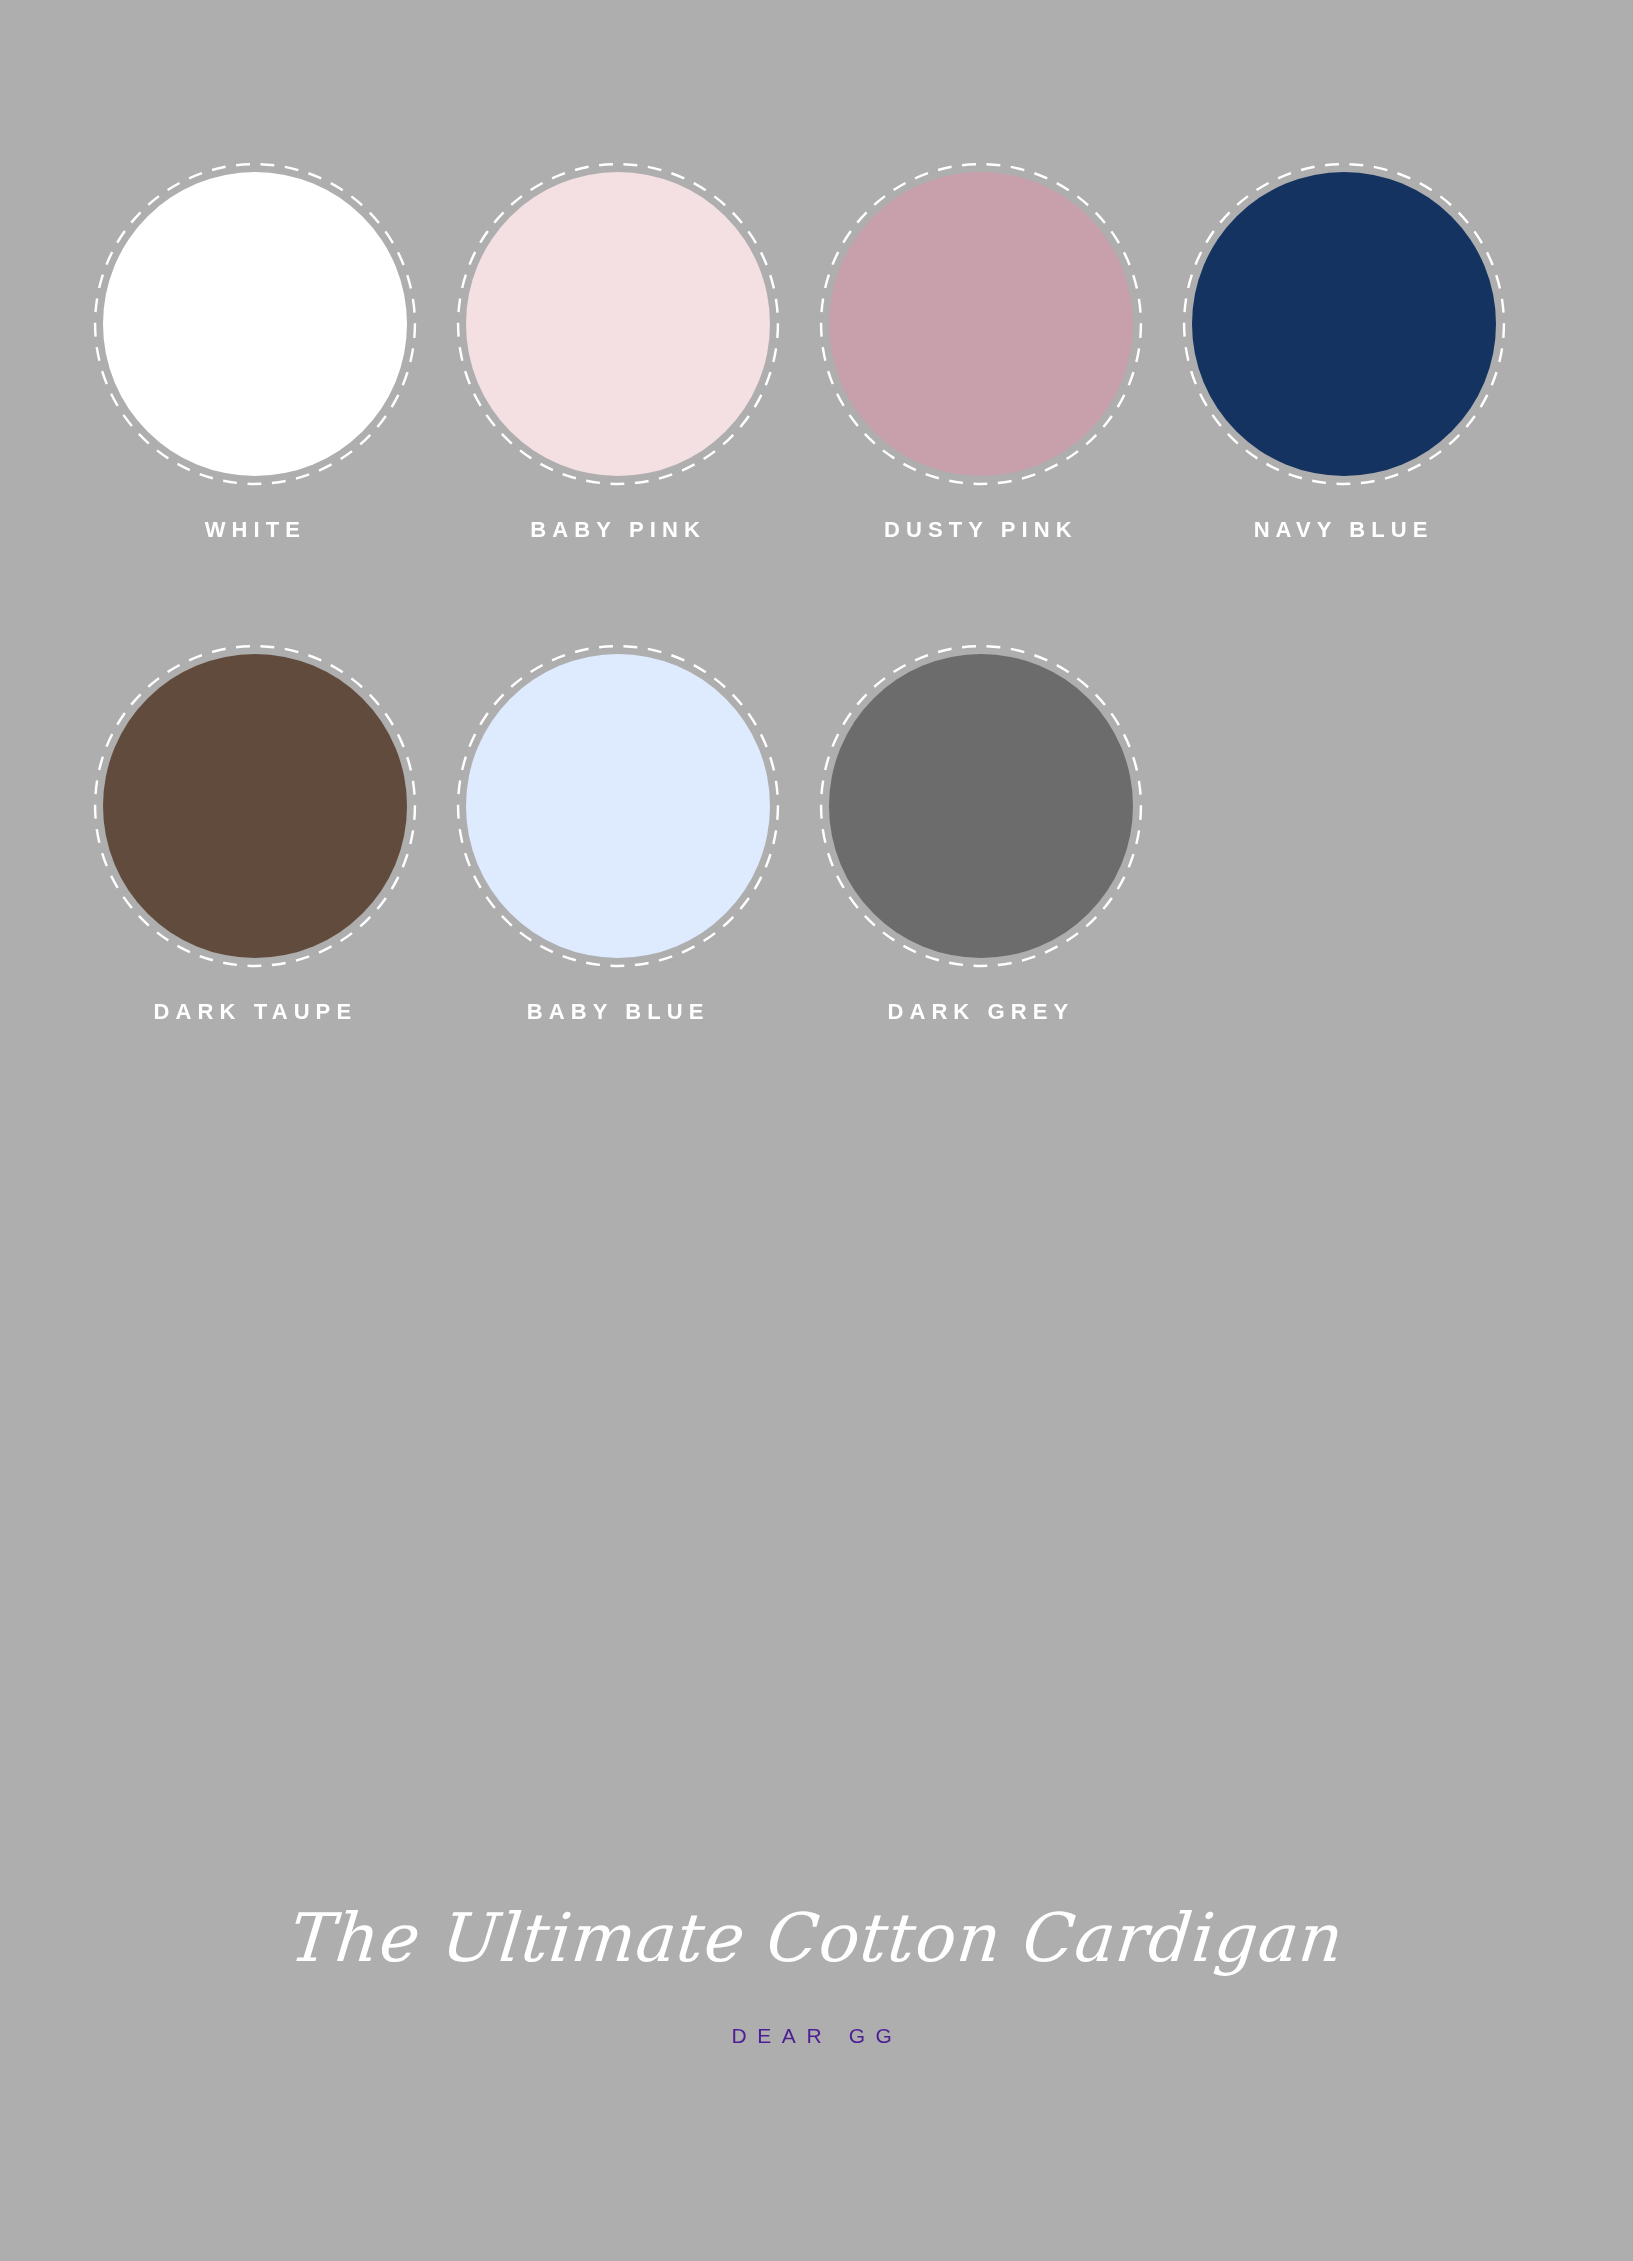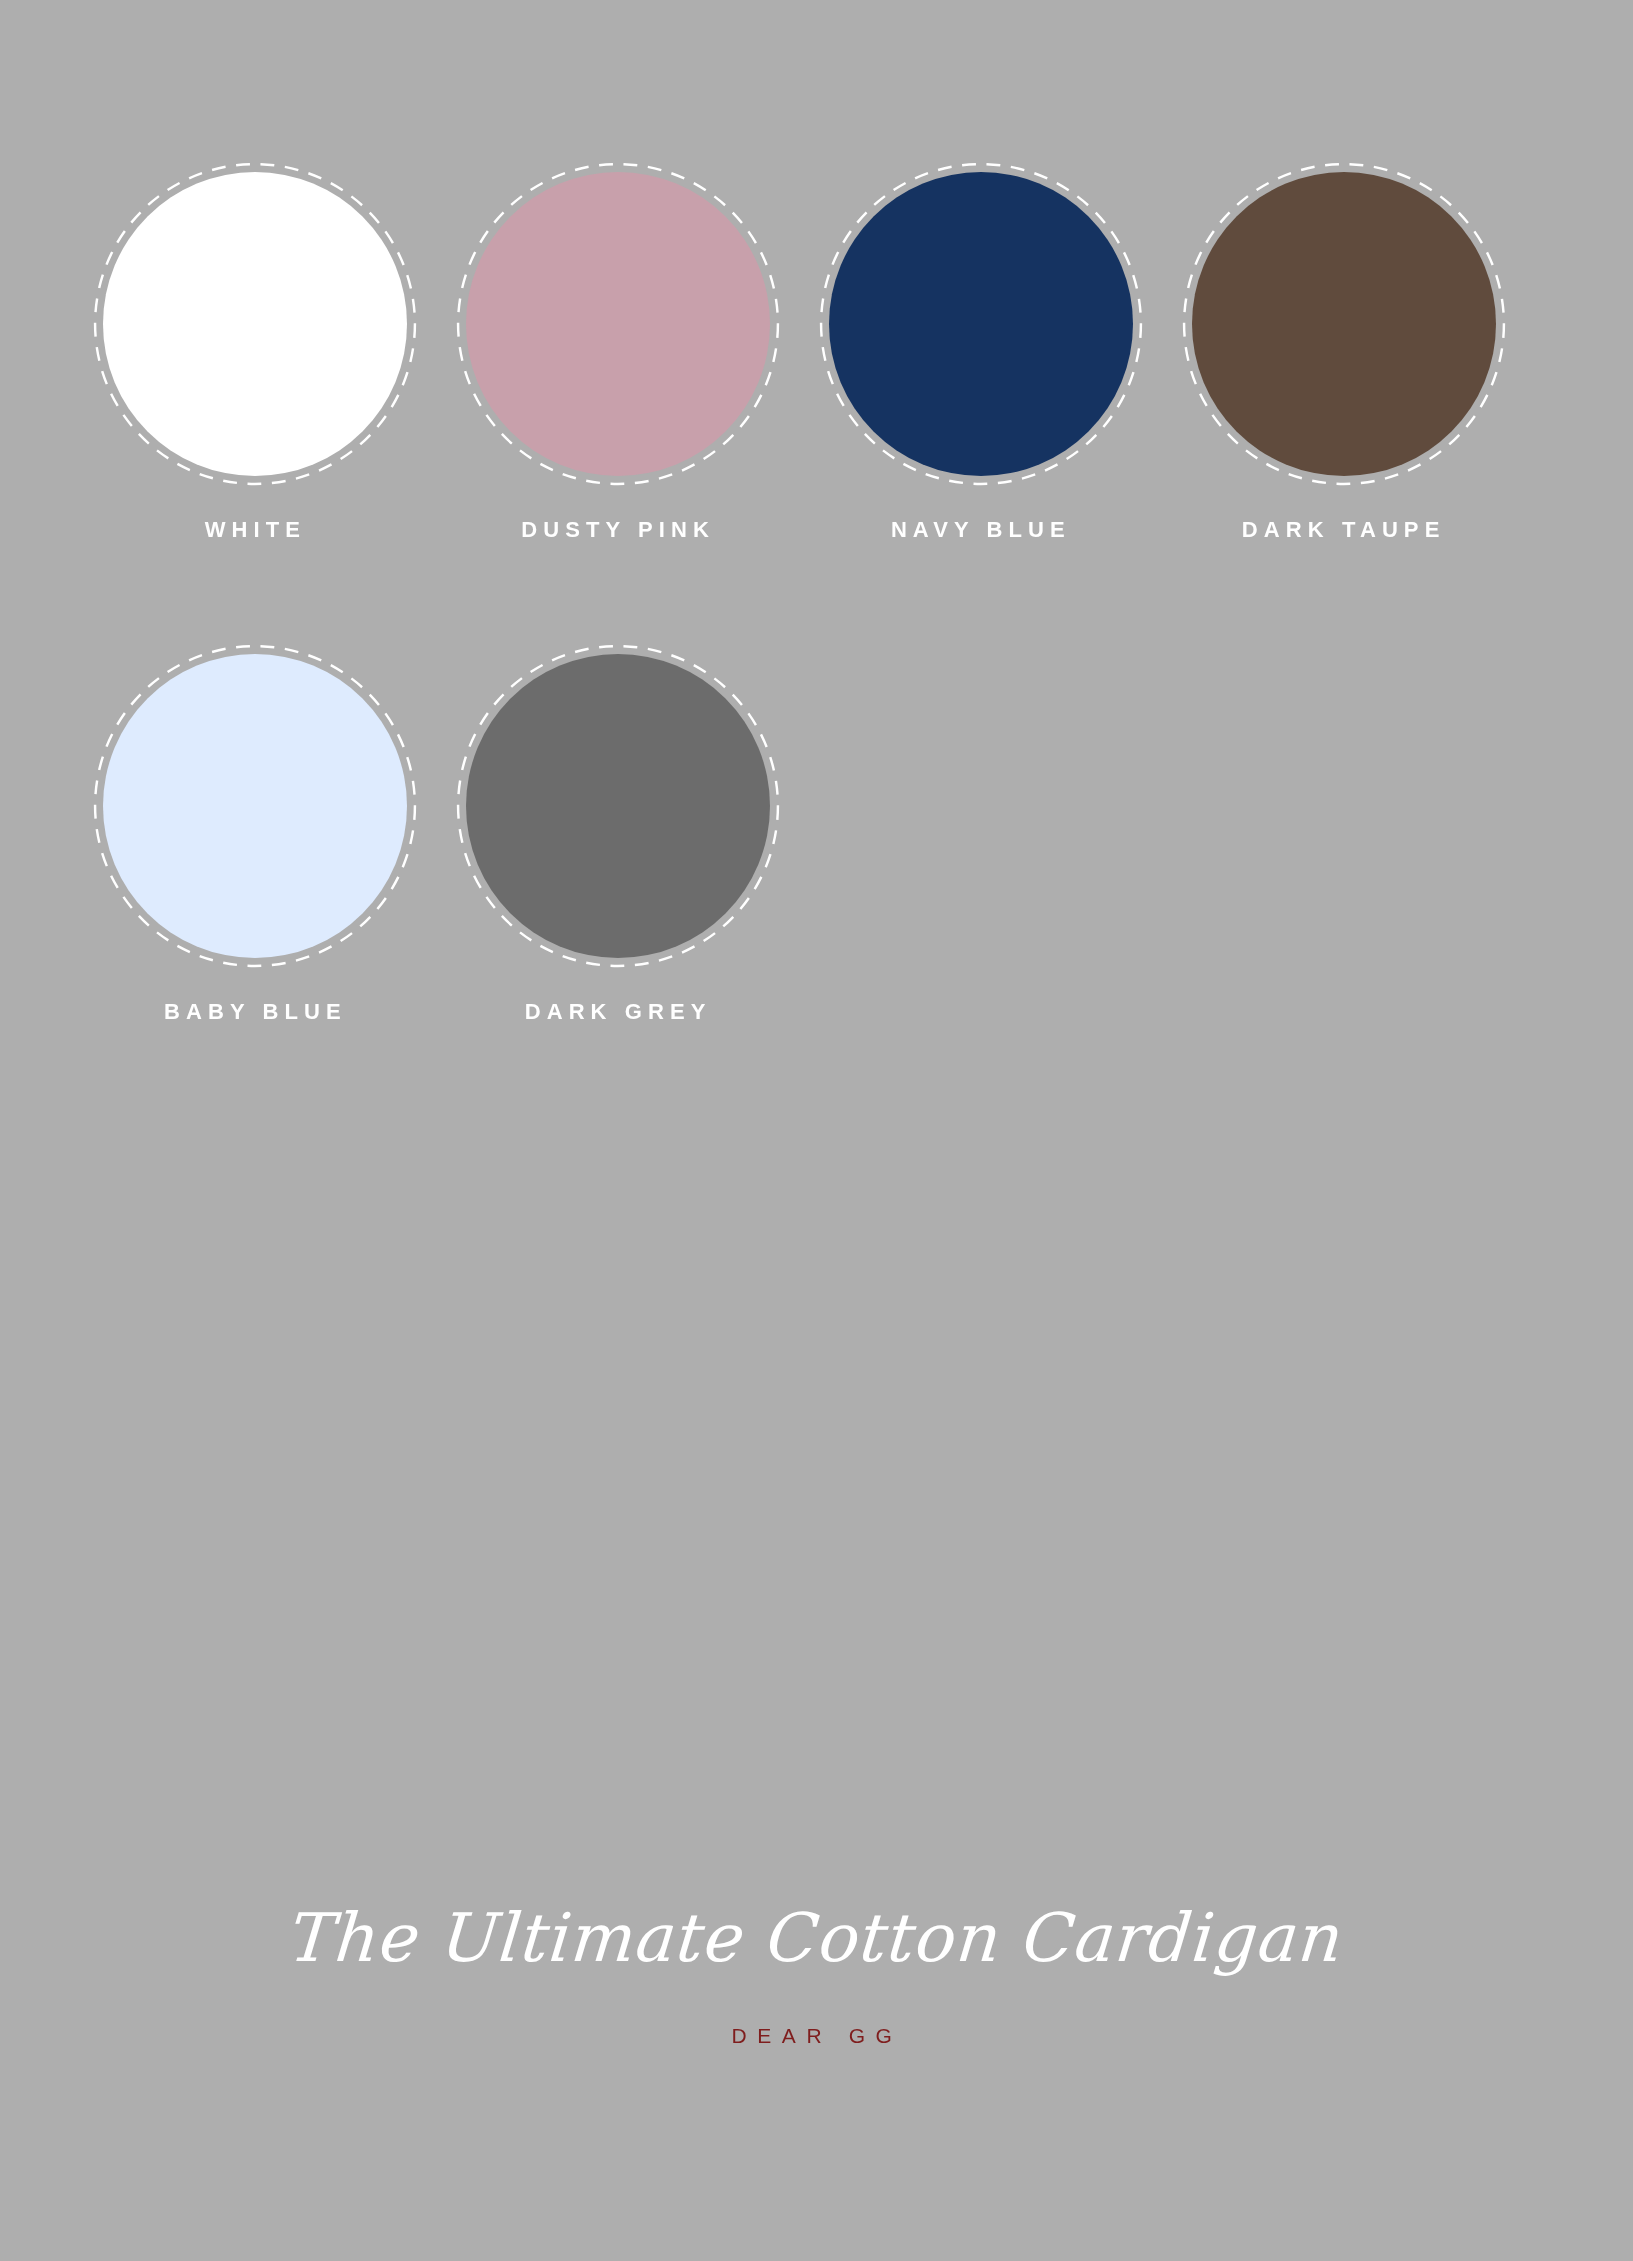--- a/index.html
+++ b/index.html
@@ -94,21 +94,21 @@
     font-weight: 400;
     font-size: 67px;
     line-height: 1.05;
     letter-spacing: 0.8px;
     white-space: nowrap;
     transform: skewX(-6deg);
   }
 
   .board-brand {
     margin-top: 51px;
-    color: #7f1d1d;
+    color: #4c1d95;
     font-size: 21px;
     font-weight: 400;
     letter-spacing: 10.6px;
     text-transform: uppercase;
     white-space: nowrap;
   }
 </style>
 </head>
 <body>
 
@@ -119,20 +119,29 @@
     <div class="swatch-cell">
       <div class="swatch-ring">
         <svg class="ring-dash" viewBox="0 0 402 402" aria-hidden="true">
           <circle cx="201" cy="201" r="196" fill="none" stroke="#ffffff" stroke-width="3" stroke-dasharray="17 13" stroke-linecap="butt"></circle>
         </svg>
         <div class="swatch-disc" style="background:#ffffff"></div>
       </div>
       <div class="swatch-label">WHITE</div>
     </div>
 
+    <div class="swatch-cell">
+      <div class="swatch-ring">
+        <svg class="ring-dash" viewBox="0 0 402 402" aria-hidden="true">
+          <circle cx="201" cy="201" r="196" fill="none" stroke="#ffffff" stroke-width="3" stroke-dasharray="17 13" stroke-linecap="butt"></circle>
+        </svg>
+        <div class="swatch-disc" style="background:#f4dfe3"></div>
+      </div>
+      <div class="swatch-label">BABY PINK</div>
+    </div>
 
     <div class="swatch-cell">
       <div class="swatch-ring">
         <svg class="ring-dash" viewBox="0 0 402 402" aria-hidden="true">
           <circle cx="201" cy="201" r="196" fill="none" stroke="#ffffff" stroke-width="3" stroke-dasharray="17 13" stroke-linecap="butt"></circle>
         </svg>
         <div class="swatch-disc" style="background:#c8a0ab"></div>
       </div>
       <div class="swatch-label">DUSTY PINK</div>
     </div>

